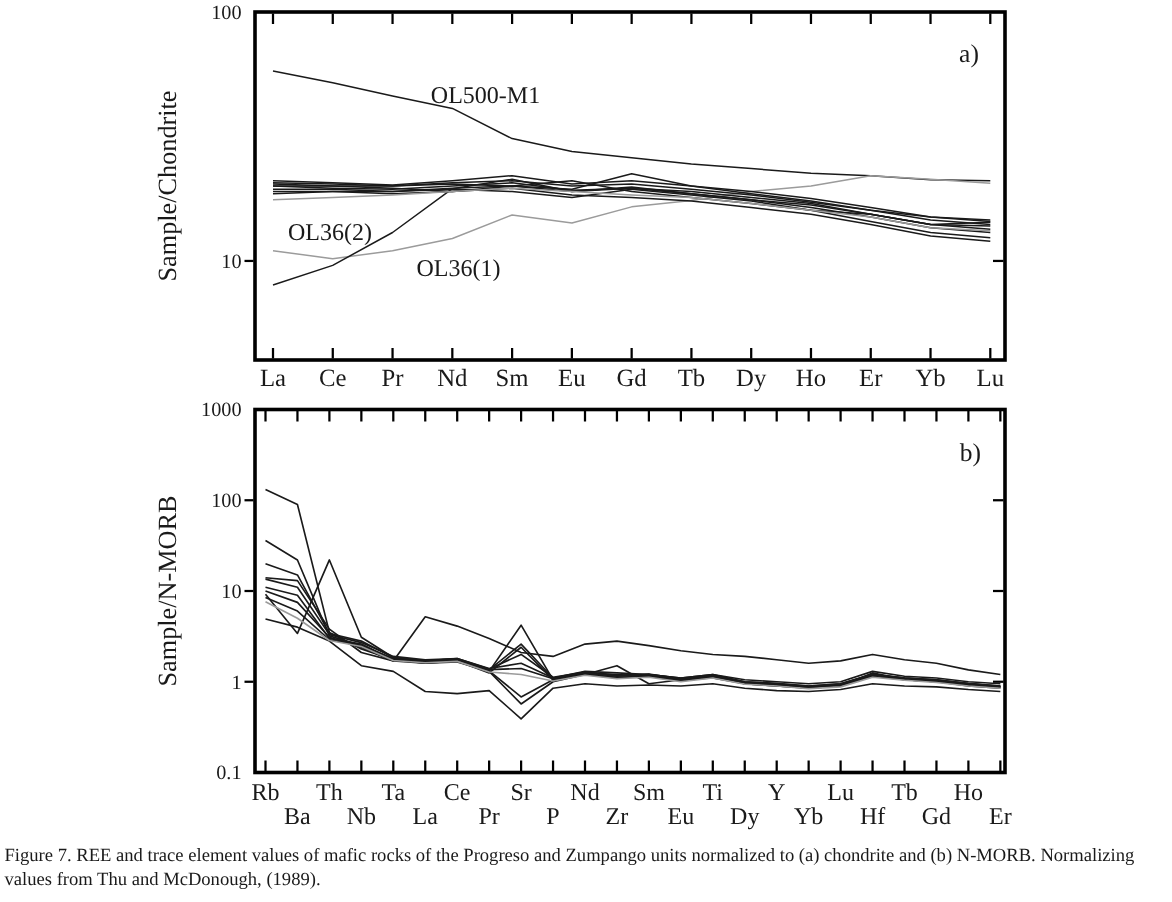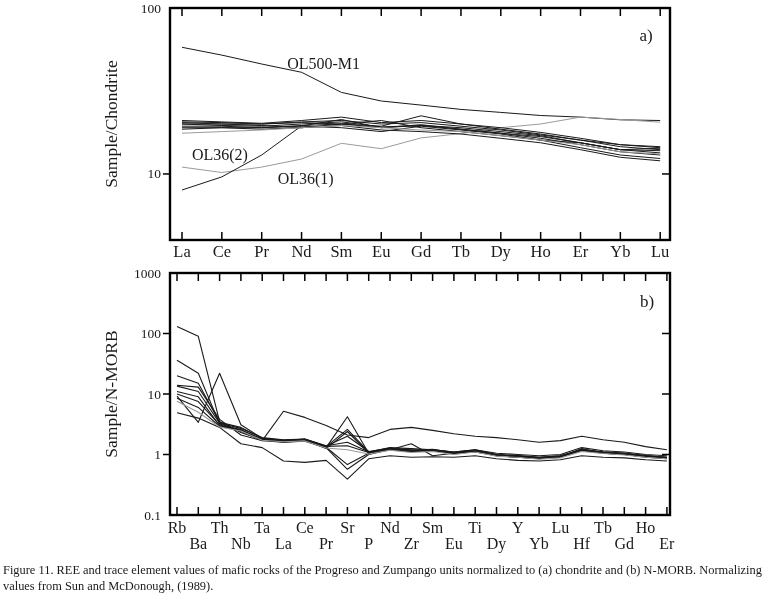--- a/index.html
+++ b/index.html
@@ -168,16 +168,16 @@
       <polyline points="177.0,391.5 198.3,396.8 219.6,425.6 240.9,429.4 262.2,439.8 283.5,442.2 304.8,440.6 326.1,448.6 347.4,431.5 368.7,453.2 390.0,449.7 411.3,443.8 432.6,455.8 453.9,453.2 475.2,450.8 496.5,455.8 517.8,456.7 539.1,458.8 560.4,457.3 581.7,450.8 603.0,453.2 624.3,454.5 645.6,456.7 666.9,457.9" fill="none" stroke="#1a1a1a" stroke-width="1.1" stroke-linejoin="round"></polyline>
       <polyline points="177.0,394.0 198.3,401.6 219.6,424.8 240.9,431.5 262.2,440.6 283.5,442.2 304.8,441.3 326.1,447.6 347.4,469.3 368.7,454.5 390.0,449.7 411.3,452.0 432.6,450.2 453.9,453.2 475.2,452.0 496.5,455.8 517.8,457.3 539.1,458.5 560.4,456.7 581.7,449.7 603.0,453.2 624.3,454.5 645.6,456.4 666.9,458.2" fill="none" stroke="#1a1a1a" stroke-width="1.1" stroke-linejoin="round"></polyline>
       <polyline points="177.0,398.3 198.3,407.4 219.6,426.5 240.9,430.4 262.2,439.1 283.5,440.6 304.8,440.3 326.1,447.2 347.4,464.6 368.7,453.2 390.0,449.3 411.3,451.5 432.6,450.8 453.9,454.0 475.2,451.5 496.5,455.3 517.8,456.7 539.1,458.2 560.4,457.3 581.7,450.2 603.0,452.5 624.3,454.0 645.6,456.1 666.9,457.9" fill="none" stroke="#1a1a1a" stroke-width="1.1" stroke-linejoin="round"></polyline>
       <polyline points="177.0,386.1 198.3,391.5 219.6,423.1 240.9,428.4 262.2,437.6 283.5,439.8 304.8,439.1 326.1,446.0 347.4,436.3 368.7,451.5 390.0,448.0 411.3,450.2 432.6,449.3 453.9,452.5 475.2,450.2 496.5,454.5 517.8,455.6 539.1,457.3 560.4,455.8 581.7,449.3 603.0,452.0 624.3,453.2 645.6,455.6 666.9,457.3" fill="none" stroke="#1a1a1a" stroke-width="1.1" stroke-linejoin="round"></polyline>
       <polyline points="177.0,401.2 198.3,412.2 219.6,427.0 240.9,431.0 262.2,440.3 283.5,441.8 304.8,440.9 326.1,448.0 347.4,449.7 368.7,454.0 390.0,450.2 411.3,452.5 432.6,451.5 453.9,454.5 475.2,452.0 496.5,456.1 517.8,457.3 539.1,459.1 560.4,457.9 581.7,451.5 603.0,453.5 624.3,455.0 645.6,457.3 666.9,458.8" fill="none" stroke="#9b9b9b" stroke-width="1.1" stroke-linejoin="round"></polyline>
       <polyline points="177.0,375.8 198.3,383.3 219.6,422.3 240.9,427.4 262.2,438.3 283.5,440.3 304.8,439.3 326.1,446.4 347.4,445.7 368.7,452.5 390.0,448.4 411.3,450.6 432.6,449.7 453.9,453.0 475.2,450.6 496.5,455.0 517.8,456.1 539.1,457.9 560.4,456.4 581.7,449.7 603.0,452.0 624.3,453.5 645.6,455.8 666.9,457.6" fill="none" stroke="#1a1a1a" stroke-width="1.1" stroke-linejoin="round"></polyline>
       <text x="647" y="307" text-anchor="middle" font-size="17" font-family="&quot;Liberation Serif&quot;, serif" fill="#1a1a1a">b)</text>
       <text x="0" y="0" text-anchor="middle" font-size="17.5" font-family="&quot;Liberation Serif&quot;, serif" fill="#1a1a1a" transform="translate(117,394) rotate(-90)">Sample/N-MORB</text>
     </svg>
   <div id="caption">
-    <div class="cap-line">Figure 11. REE and trace element values of mafic rocks of the Progreso and Zumpango units normalized to (a) chondrite and (b) N-MORB. Normalizing</div>
-    <div class="cap-line">values from Sun and McDonough, (1989).</div>
+    <div class="cap-line">Figure 7. REE and trace element values of mafic rocks of the Progreso and Zumpango units normalized to (a) chondrite and (b) N-MORB. Normalizing</div>
+    <div class="cap-line">values from Thu and McDonough, (1989).</div>
   </div>
 </div>
 
 </body></html>

